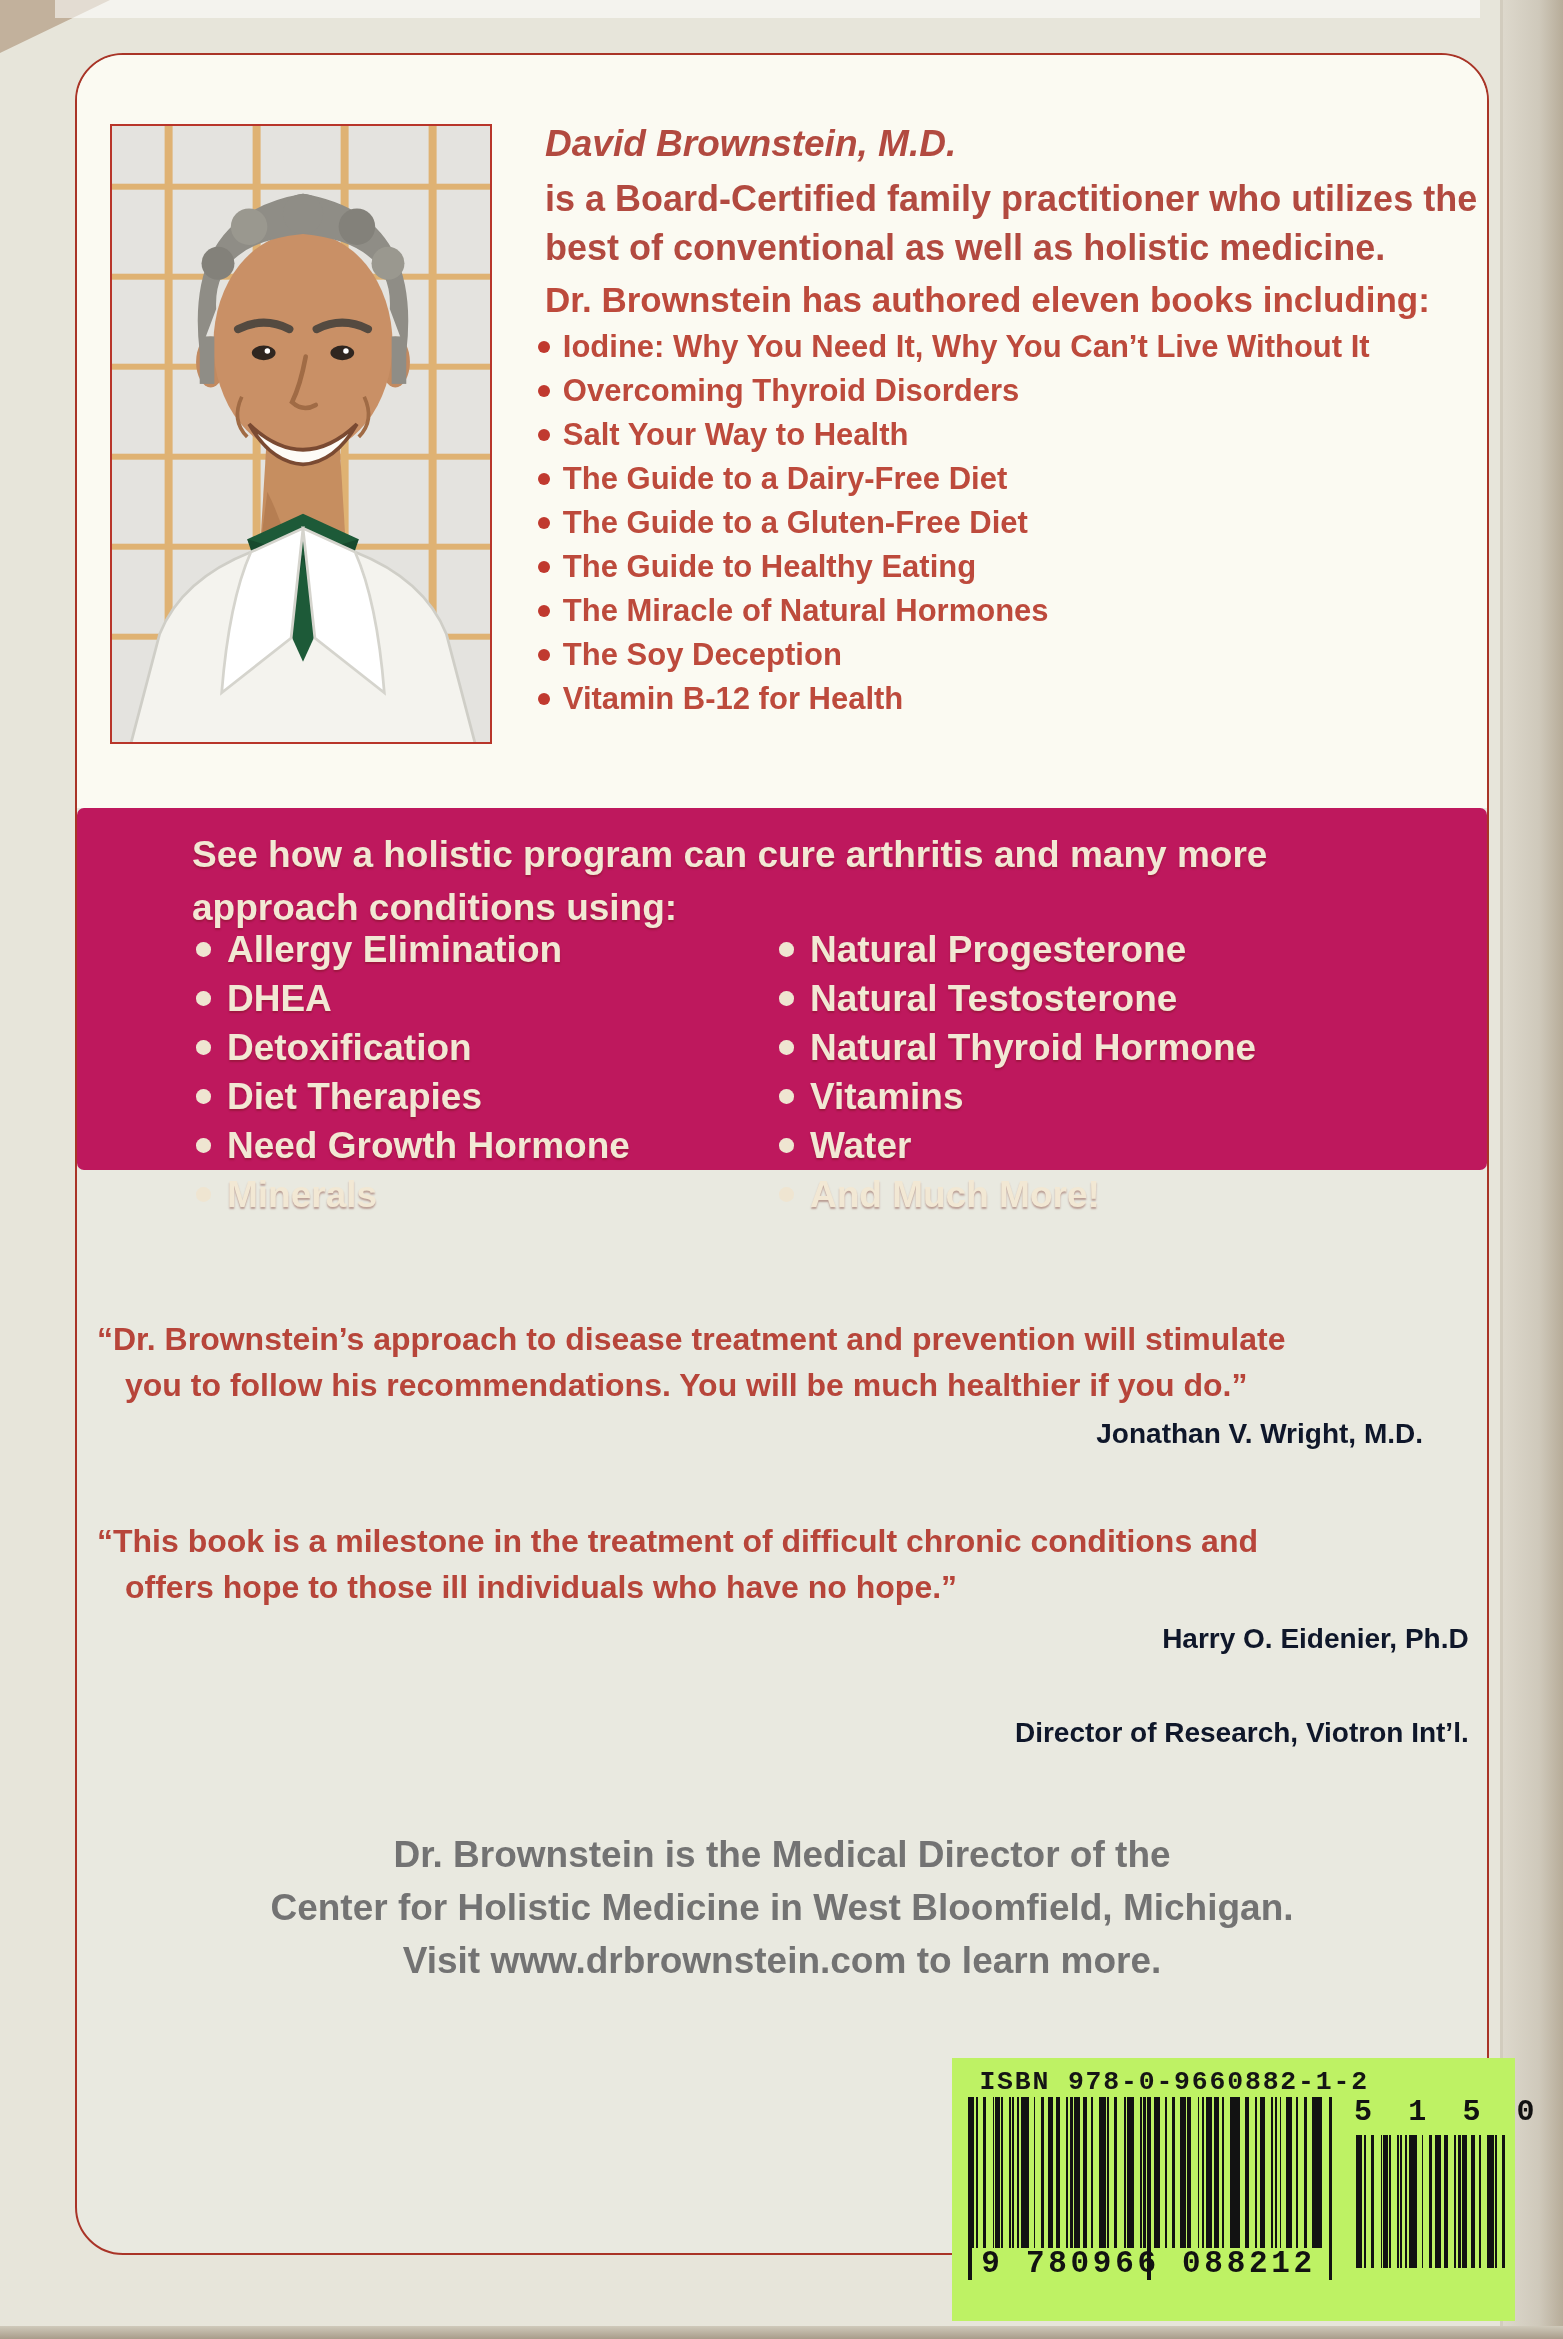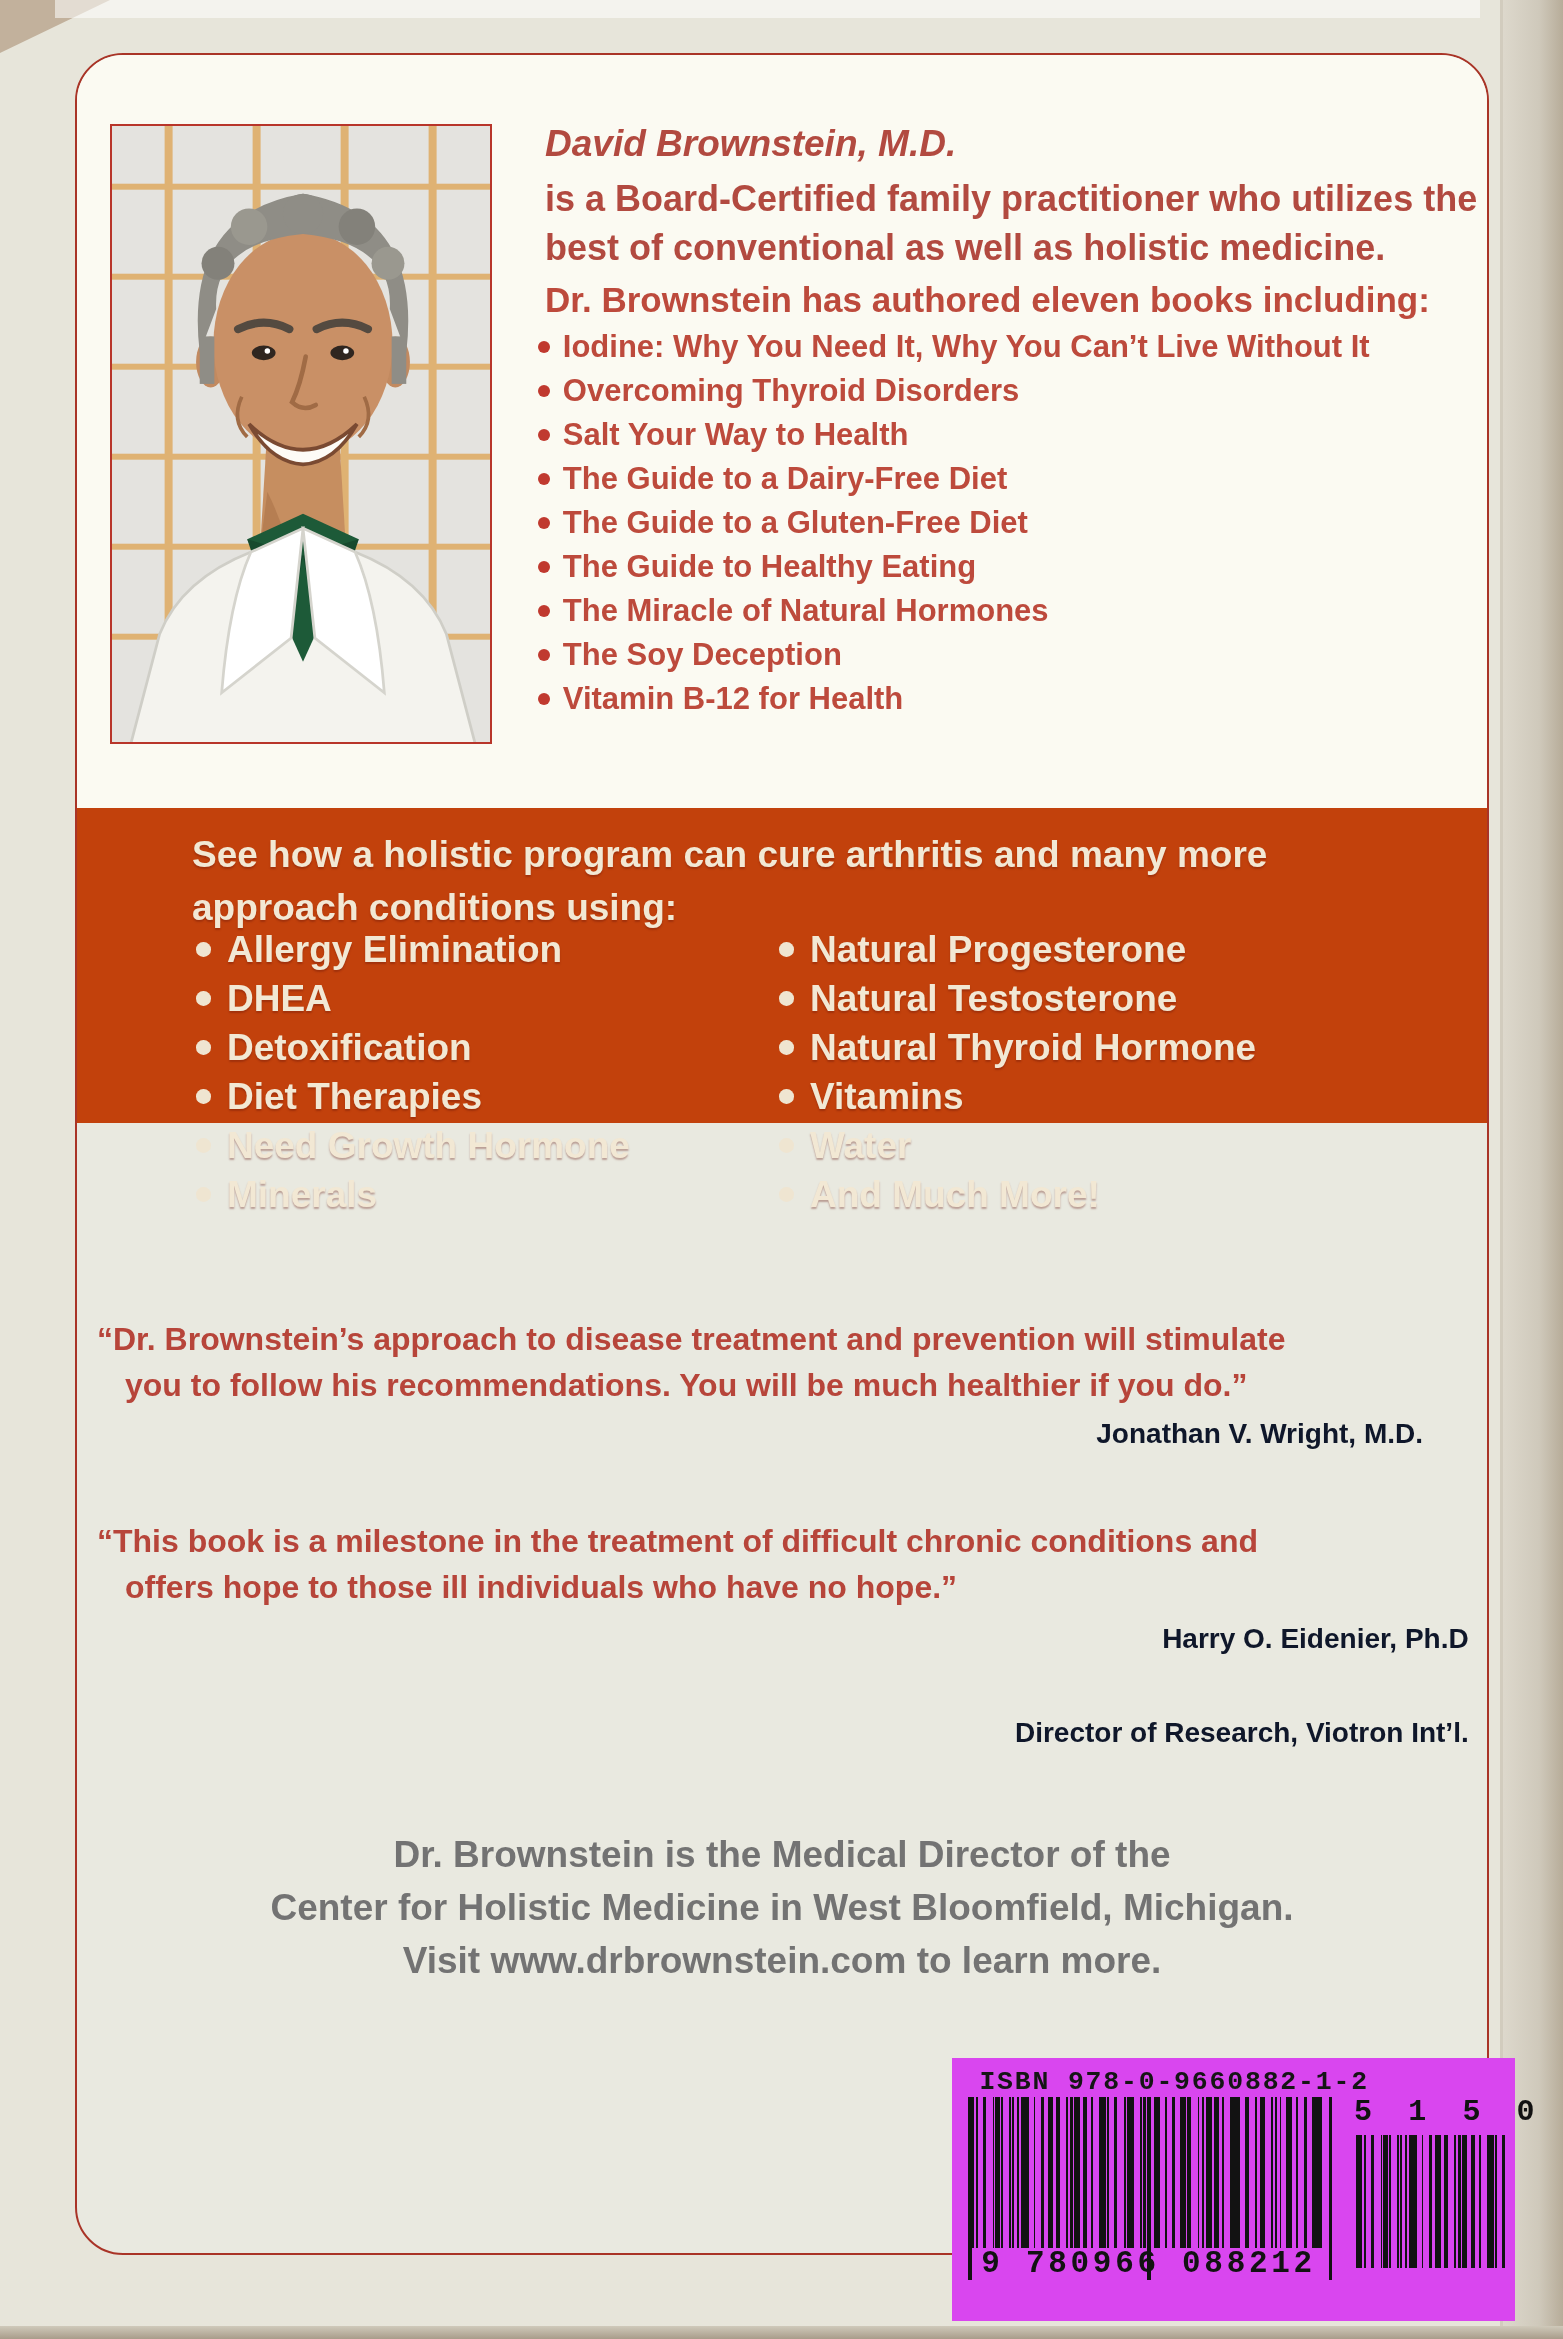--- a/index.html
+++ b/index.html
@@ -16,21 +16,21 @@
          background:linear-gradient(90deg,#ddd8cc,#cfc9bb 60%,#b7ac99);}
   .right-edge-line{position:absolute;right:60px;top:0;width:2.7px;height:2339px;background:#d2ccbe;}
   .bottom-edge{position:absolute;left:0;bottom:0;width:1563px;height:12.8px;
          background:linear-gradient(0deg,#a89c8a,#cfc9ba);}
 
   
   #sheet{position:absolute;left:75px;top:53px;width:1414px;height:2202px;
          box-sizing:border-box;border:2.7px solid #a93427;border-radius:48px;
          overflow:hidden;background:#e9e9e0;}
   .white-panel{position:absolute;left:0;top:0;width:100%;height:753px;background:#fbfaf2;}
-  .red-band{position:absolute;left:0;top:753px;width:100%;height:315px;background:#c2410c;}
+  .red-band{position:absolute;left:0;top:753px;width:100%;height:362px;background:#be185d;border-radius:7px;}
 
   
   .photo{position:absolute;left:33px;top:69px;width:382px;height:620px;
          box-sizing:border-box;border:2.7px solid #b8352a;
          background-color:#e4e3df;
          background-image:
            repeating-linear-gradient(90deg,transparent 0 80px,#dfb273 80px 88px),
            repeating-linear-gradient(0deg,transparent 0 84px,#dfb273 84px 90px);
          background-position:-27.4px -37px,0 -18.3px;overflow:hidden;}
   .photo svg{position:absolute;left:0;top:0;}
@@ -57,21 +57,21 @@
   
   .q-line{position:absolute;font-size:32px;color:#b7453a;white-space:nowrap;}
   .q-attr{position:absolute;font-size:28px;color:#0f172a;white-space:nowrap;text-align:right;}
 
   
   .gold{position:absolute;left:0;top:1773px;width:100%;text-align:center;
         font-size:37px;line-height:53px;color:#737373;}
 
   
   .sticker{position:absolute;left:952px;top:2058px;width:563px;height:263px;
-        background:#d946ef;z-index:5;}
+        background:#bef264;z-index:5;}
   .isbn-label{position:absolute;left:27.4px;top:9.1px;font-family:"Liberation Mono",monospace;
         font-weight:bold;font-size:26.5px;letter-spacing:1.8px;color:#151515;white-space:nowrap;}
   .bars{position:absolute;background-color:transparent;
         background-image:
           repeating-linear-gradient(90deg,#121212 0 1.8px,transparent 1.8px 8.2px),
           repeating-linear-gradient(90deg,#121212 0 2.7px,transparent 2.7px 14.6px),
           repeating-linear-gradient(90deg,#121212 0 5.5px,transparent 5.5px 26.5px);}
   .main-bars{left:16.4px;top:39px;width:364px;height:151px;}
   .guard{position:absolute;top:0;width:3.7px;height:183px;background:#121212;}
   .g-left{left:0;} .g-mid{left:179px;} .g-right{right:0;}

